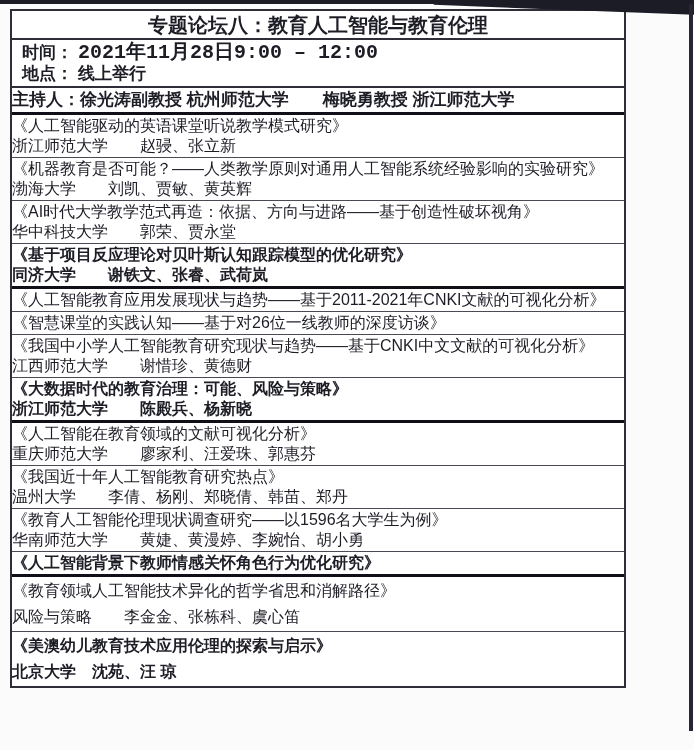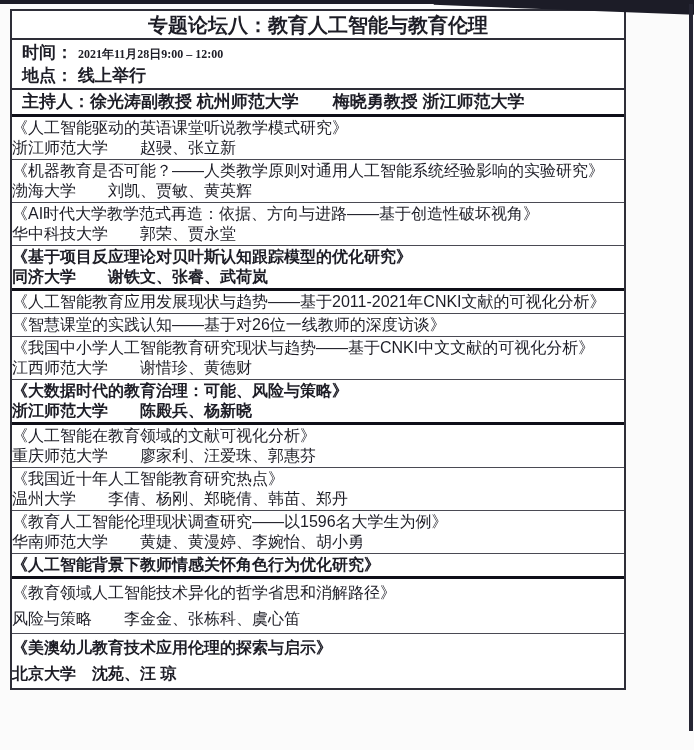--- a/index.html
+++ b/index.html
@@ -61,24 +61,24 @@
 
   .row-meta {
     padding: 2px 10px 2px 10px;
     border-bottom: 2px solid #2e2e38;
     font-weight: bold;
     font-size: 17px;
     line-height: 21px;
   }
   .meta-line { white-space: pre; }
   .meta-value { margin-left: 5px; }
-  .meta-value.serifnum { font-family: Liberation Serif, serif; font-size: 12px; }
+  .meta-value.serifnum { font-family: Liberation Mono, monospace; font-size: 20px; }
 
   .row-host {
-    padding: 2px 10px 2px 10px;
+    padding: 2px 10px 2px 0;
     border-bottom: 3px solid #0f0f18;
     font-weight: bold;
     font-size: 17px;
     line-height: 20px;
     white-space: pre;
   }
 
   .section {
     border-bottom: 3px solid #0f0f18;
   }

